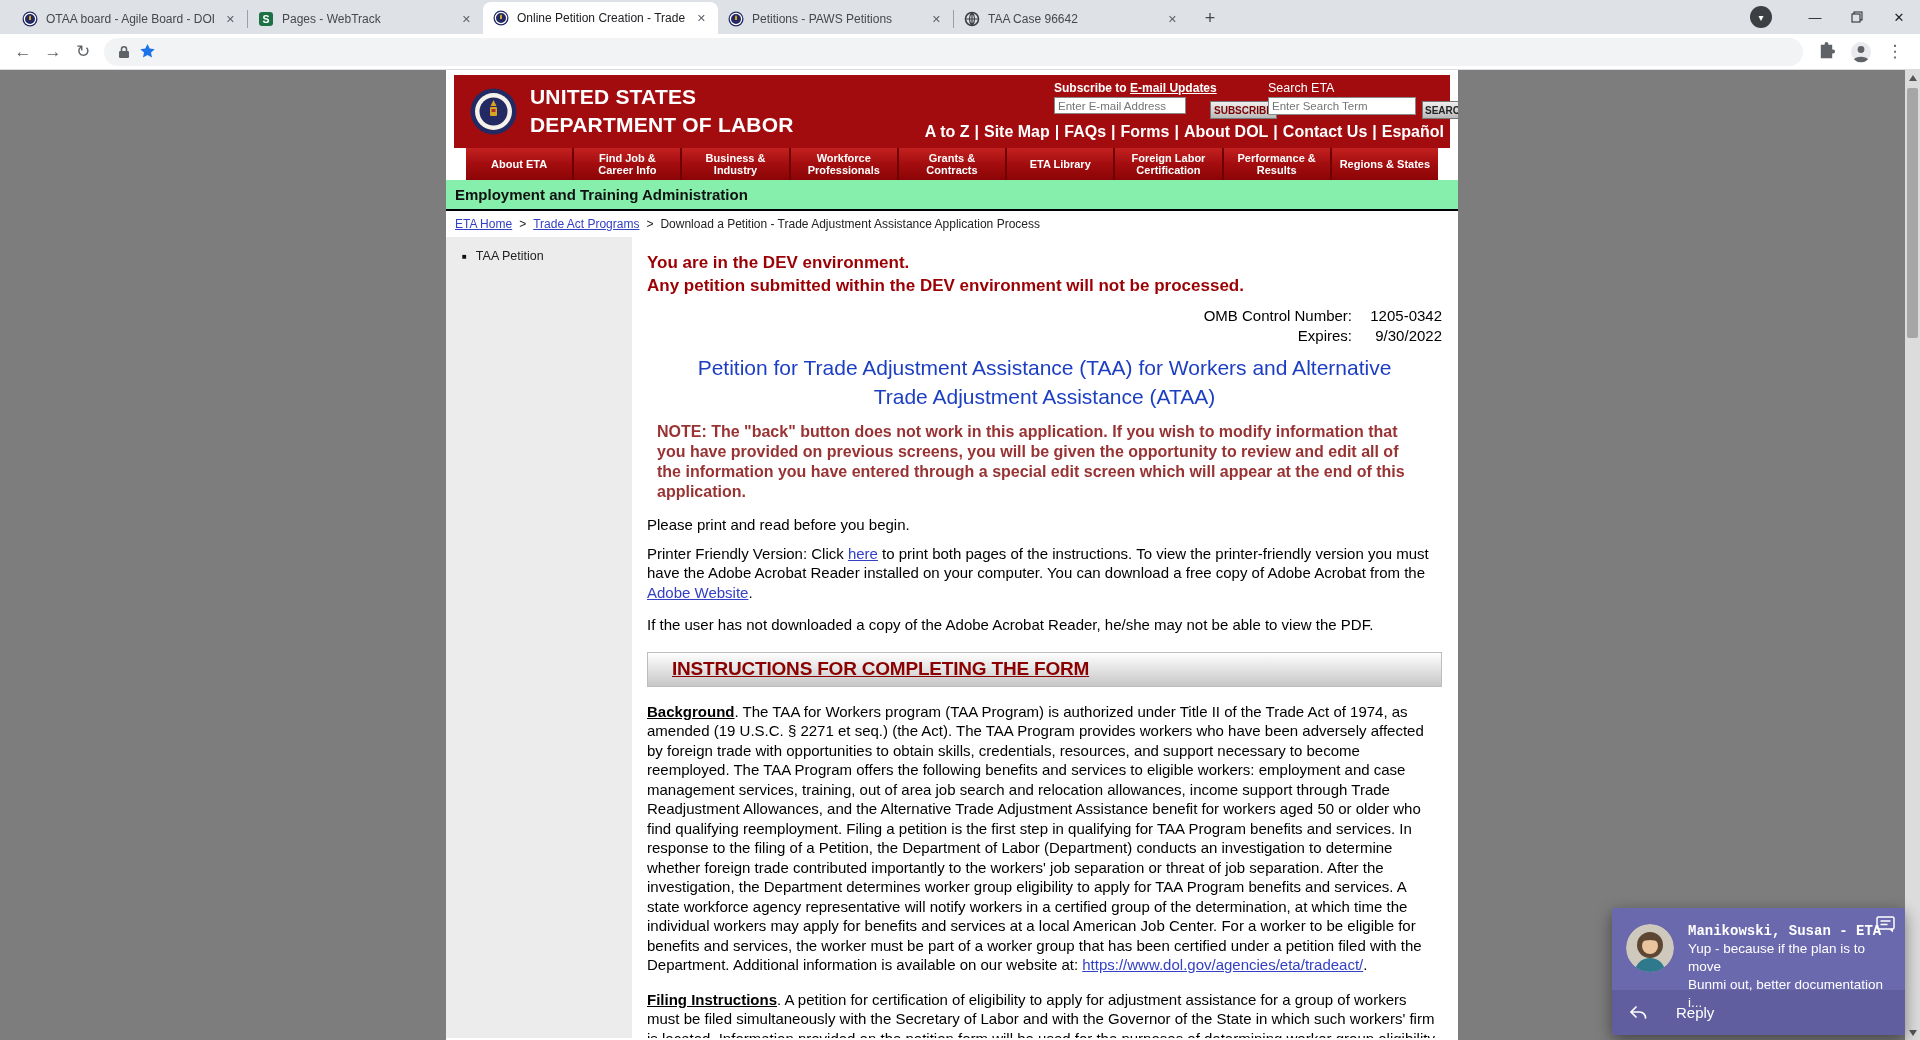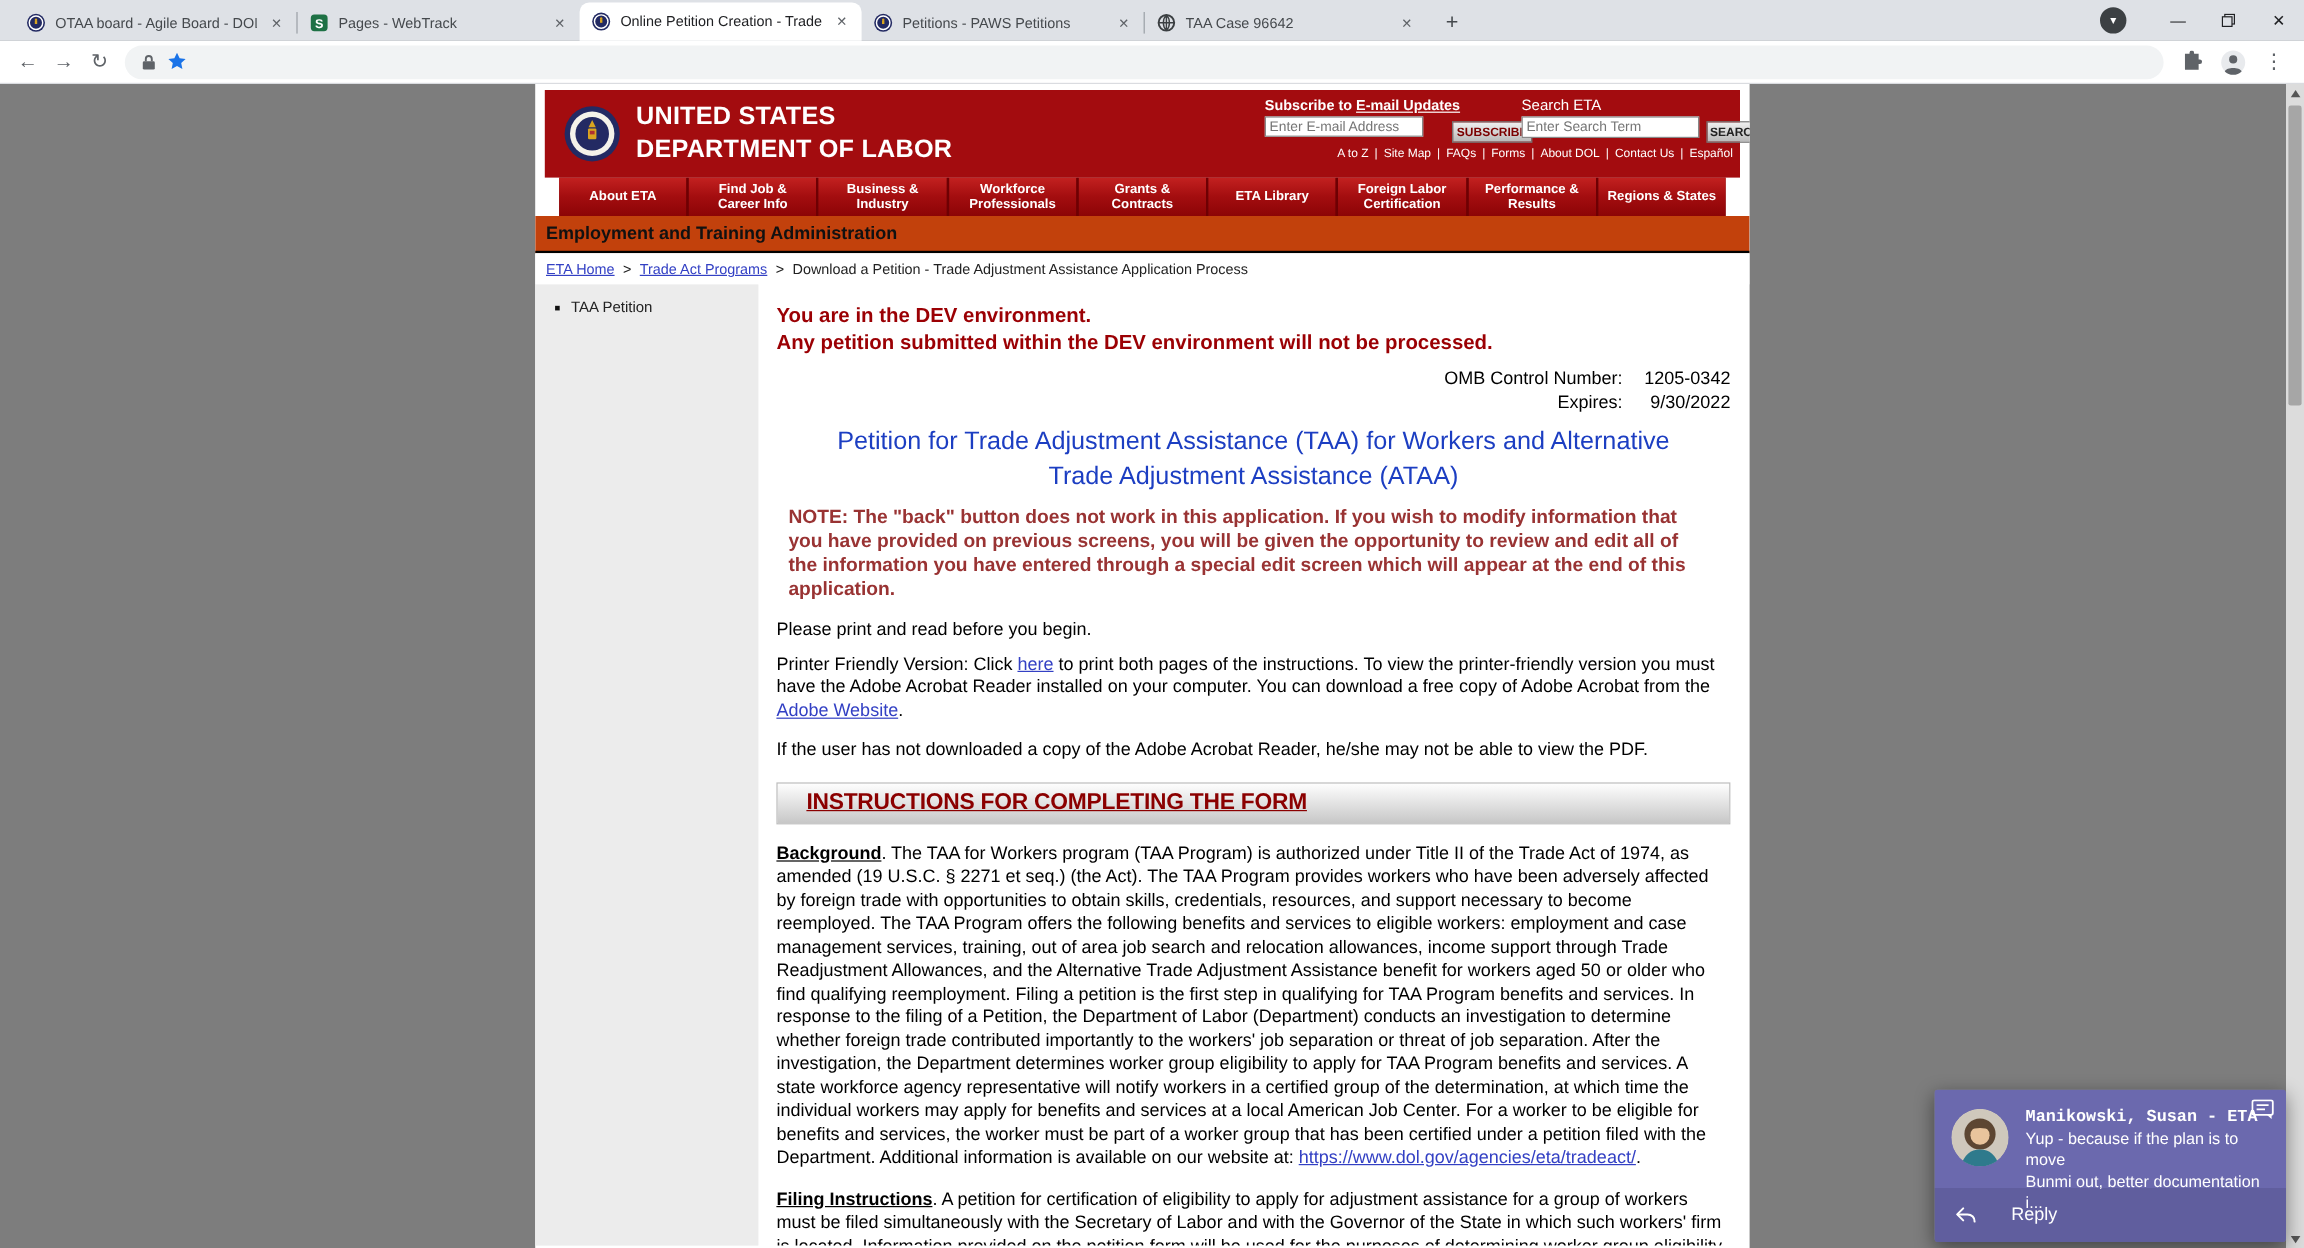--- a/index.html
+++ b/index.html
@@ -40,29 +40,29 @@
   .agency { position:absolute; left:76px; top:8px; font-weight:bold; font-size:21px; line-height:28px; letter-spacing:0.2px; }
   .subscribe-zone { position:absolute; left:600px; top:6px; font-size:12px; }
   .subscribe-label { font-weight:bold; }
   .subscribe-label .u { text-decoration:underline; }
   .email-input { width:132px; height:17px; border:1px solid #888; font-size:11.5px; padding:0 3px; margin-top:2px; font-family:"Liberation Sans",sans-serif; }
   .subscribe-btn { position:absolute; left:756px; top:26px; height:18px; font-size:10px; font-weight:bold; color:#7b0000; background:linear-gradient(#efefef,#b9b9b9); border:1px solid #777; padding:0 3px; font-family:"Liberation Sans",sans-serif; }
   .search-zone { position:absolute; left:814px; top:6px; font-size:12px; }
   .search-label { font-weight:normal; font-size:12.5px; }
   .search-input { width:148px; height:18px; border:1px solid #888; font-size:11.5px; padding:0 3px; margin-top:2px; font-family:"Liberation Sans",sans-serif; }
   .search-btn { position:absolute; left:968px; top:26px; height:18px; font-size:10px; font-weight:bold; color:#222; background:linear-gradient(#efefef,#b9b9b9); border:1px solid #777; padding:0 2px; font-family:"Liberation Sans",sans-serif; }
-  .utility-links { position:absolute; right:6px; top:48px; font-size:10px; font-weight:normal; color:#fff; white-space:nowrap; }
+  .utility-links { position:absolute; right:6px; top:48px; font-size:16px; font-weight:bold; color:#fff; white-space:nowrap; }
   .utility-links .ulink { cursor:pointer; }
   .utility-links .sep { margin:0 5px; }
 
   .dol-nav { margin:0 20px; height:32px; display:flex; background:#6e0003; }
   .dnav-item { flex:1; display:flex; align-items:center; justify-content:center; text-align:center; color:#fff; font-size:11px; font-weight:bold; line-height:12.5px; padding:2px 6px; background:linear-gradient(180deg,#c32120 0%,#a30d0f 50%,#8c0406 100%); border-right:2px solid #6e0003; cursor:pointer; }
   .dnav-item:last-child { border-right:none; }
 
-  .eta-bar { height:31px; border-bottom:2px solid #000; display:flex; align-items:center; padding-left:9px; font-weight:bold; font-size:15px; color:#111; background:#c2410c; }
+  .eta-bar { height:31px; border-bottom:2px solid #000; display:flex; align-items:center; padding-left:9px; font-weight:bold; font-size:15px; color:#111; background:#86efac; }
   .breadcrumb { height:26px; display:flex; align-items:center; padding-left:9px; font-size:12px; color:#222; gap:7px; background:#fff; }
   .crumb-link { color:#3340c4; text-decoration:underline; cursor:pointer; }
 
   .body-row { display:flex; height:calc(100% - 169px); }
   .sidebar { width:186px; background:#ececec; flex:0 0 186px; }
   .side-item { display:flex; align-items:center; gap:9px; padding:12px 0 0 16px; font-size:12.5px; color:#222; cursor:pointer; }
   .side-bullet { font-size:8px; color:#111; }
 
   .main { flex:1; padding:14px 16px 0 15px; font-size:15px; line-height:19.5px; color:#000; overflow:hidden; }
   .dev-warning { color:#9b0004; font-weight:bold; font-size:17px; line-height:23px; }

